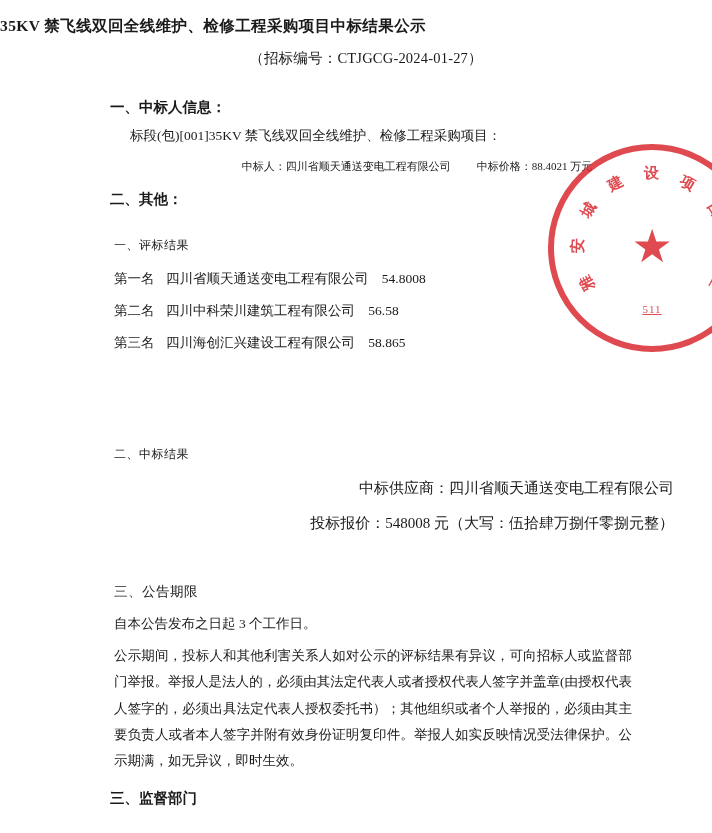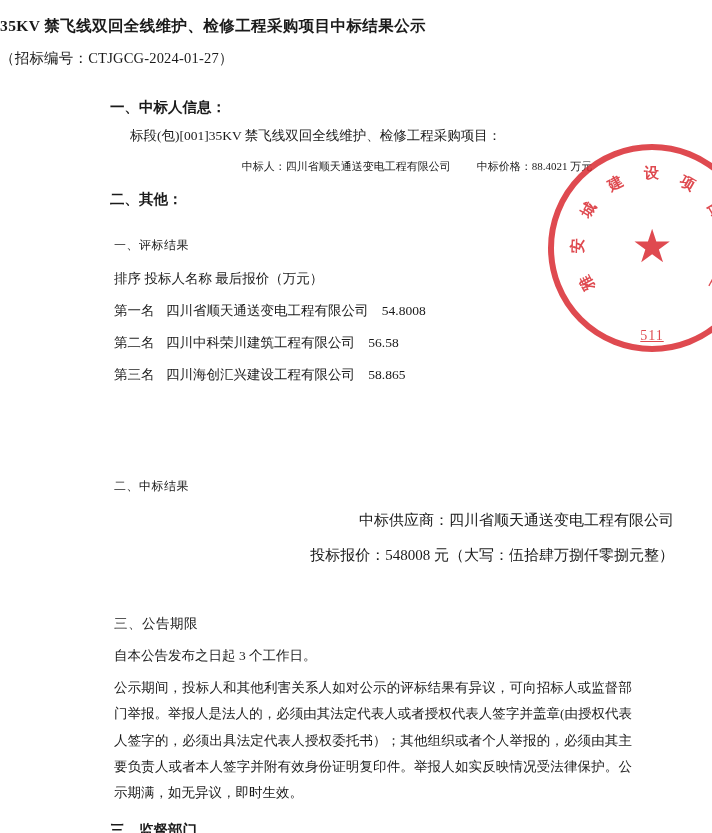--- a/index.html
+++ b/index.html
@@ -22,24 +22,25 @@
     box-sizing: border-box;
     padding: 0;
   }
   .doc-title {
     font-size: 15.5px;
     font-weight: bold;
     letter-spacing: 0.4px;
     margin-top: 16px;
   }
   .doc-subtitle {
-    text-align: left;
+    text-align: center;
     font-size: 14.5px;
     margin-top: 12px;
     letter-spacing: 0.2px;
+    margin-left: 20px;
   }
   .body-wrap {
     margin-top: 30px;
     padding: 0 38px 0 40px;
   }
   .sec-head {
     font-size: 14.5px;
     font-weight: bold;
     margin: 0 0 10px 0;
     padding-left: 70px;
@@ -150,24 +151,24 @@
     letter-spacing: 1px;
   }
   .seal-text span {
     position: absolute;
     transform-origin: center center;
     white-space: nowrap;
   }
   .seal-bottom {
     position: absolute;
     left: 50%;
-    bottom: 2px;
+    bottom: 31px;
     transform: translateX(-50%);
     color: #d8232a;
-    font-size: 14px;
+    font-size: 11px;
     letter-spacing: 1px;
     text-decoration: underline;
   }
 </style>
 </head>
 <body>
 
 <div class="page">
 
   <div class="doc-title">35KV 禁飞线双回全线维护、检修工程采购项目中标结果公示</div>
@@ -183,21 +184,20 @@
       <span>中标人：</span>
       <span>四川省顺天通送变电工程有限公司</span>
       <span class="price-part">中标价格：</span>
       <span>88.4021 万元</span>
     </div>
 
     <div class="sec-head-2">二、其他：</div>
 
     <div class="sub-sec">一、评标结果</div>
 
-    <div class="rank-head">排序  投标人名称  最后报价（万元）</div>
 
     <div class="rank-row">
       <span class="rk">第一名</span>
       <span class="nm">四川省顺天通送变电工程有限公司</span>
       <span>54.8008</span>
     </div>
     <div class="rank-row">
       <span class="rk">第二名</span>
       <span class="nm">四川中科荣川建筑工程有限公司</span>
       <span>56.58</span>

